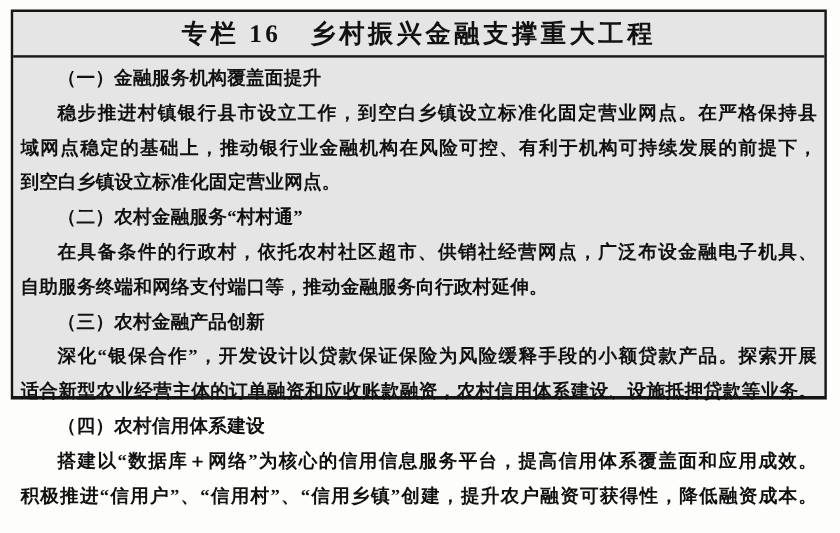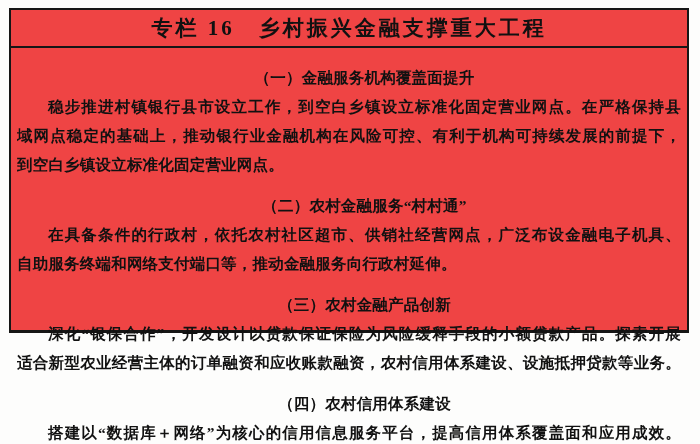--- a/index.html
+++ b/index.html
@@ -13,21 +13,21 @@
   }
   .panel {
     position: absolute;
     left: 9px;
     top: 8px;
     width: 680px;
     height: 325px;
     box-sizing: border-box;
     border: 2px solid #161616;
     border-bottom-width: 3px;
-    background: #ef4444;
+    background: #e5e5e5;
     color: #111111;
   }
   .title-row {
     height: 36px;
     box-sizing: content-box;
     border-bottom: 2px solid #161616;
     display: flex;
     align-items: center;
     justify-content: center;
     font-size: 21px;
@@ -37,23 +37,22 @@
   }
   .body-area {
     padding: 3px 6px 0 6px;
     font-size: 15.5px;
     font-weight: 700;
     line-height: 29px;
     letter-spacing: 0.2px;
   }
   .heading {
     text-indent: 2em;
-    text-align: center;
+    text-align: left;
     white-space: nowrap;
-    margin-top: 12px;
   }
   .ln {
     text-align: justify;
     text-align-last: justify;
     overflow: hidden;
     white-space: nowrap;
   }
   .ln.first {
     text-indent: 2em;
   }
@@ -77,15 +76,16 @@
     <div class="heading">（二）农村金融服务“村村通”</div>
     <div class="ln first">在具备条件的行政村，依托农村社区超市、供销社经营网点，广泛布设金融电子机具、</div>
     <div class="ln end">自助服务终端和网络支付端口等，推动金融服务向行政村延伸。</div>
 
     <div class="heading">（三）农村金融产品创新</div>
     <div class="ln first">深化“银保合作”，开发设计以贷款保证保险为风险缓释手段的小额贷款产品。探索开展</div>
     <div class="ln">适合新型农业经营主体的订单融资和应收账款融资，农村信用体系建设、设施抵押贷款等业务。</div>
 
     <div class="heading">（四）农村信用体系建设</div>
     <div class="ln first">搭建以“数据库＋网络”为核心的信用信息服务平台，提高信用体系覆盖面和应用成效。</div>
+    <div class="ln">积极推进“信用户”、“信用村”、“信用乡镇”创建，提升农户融资可获得性，降低融资成本。</div>
 
   </div>
 </div>
 
 </body></html>

